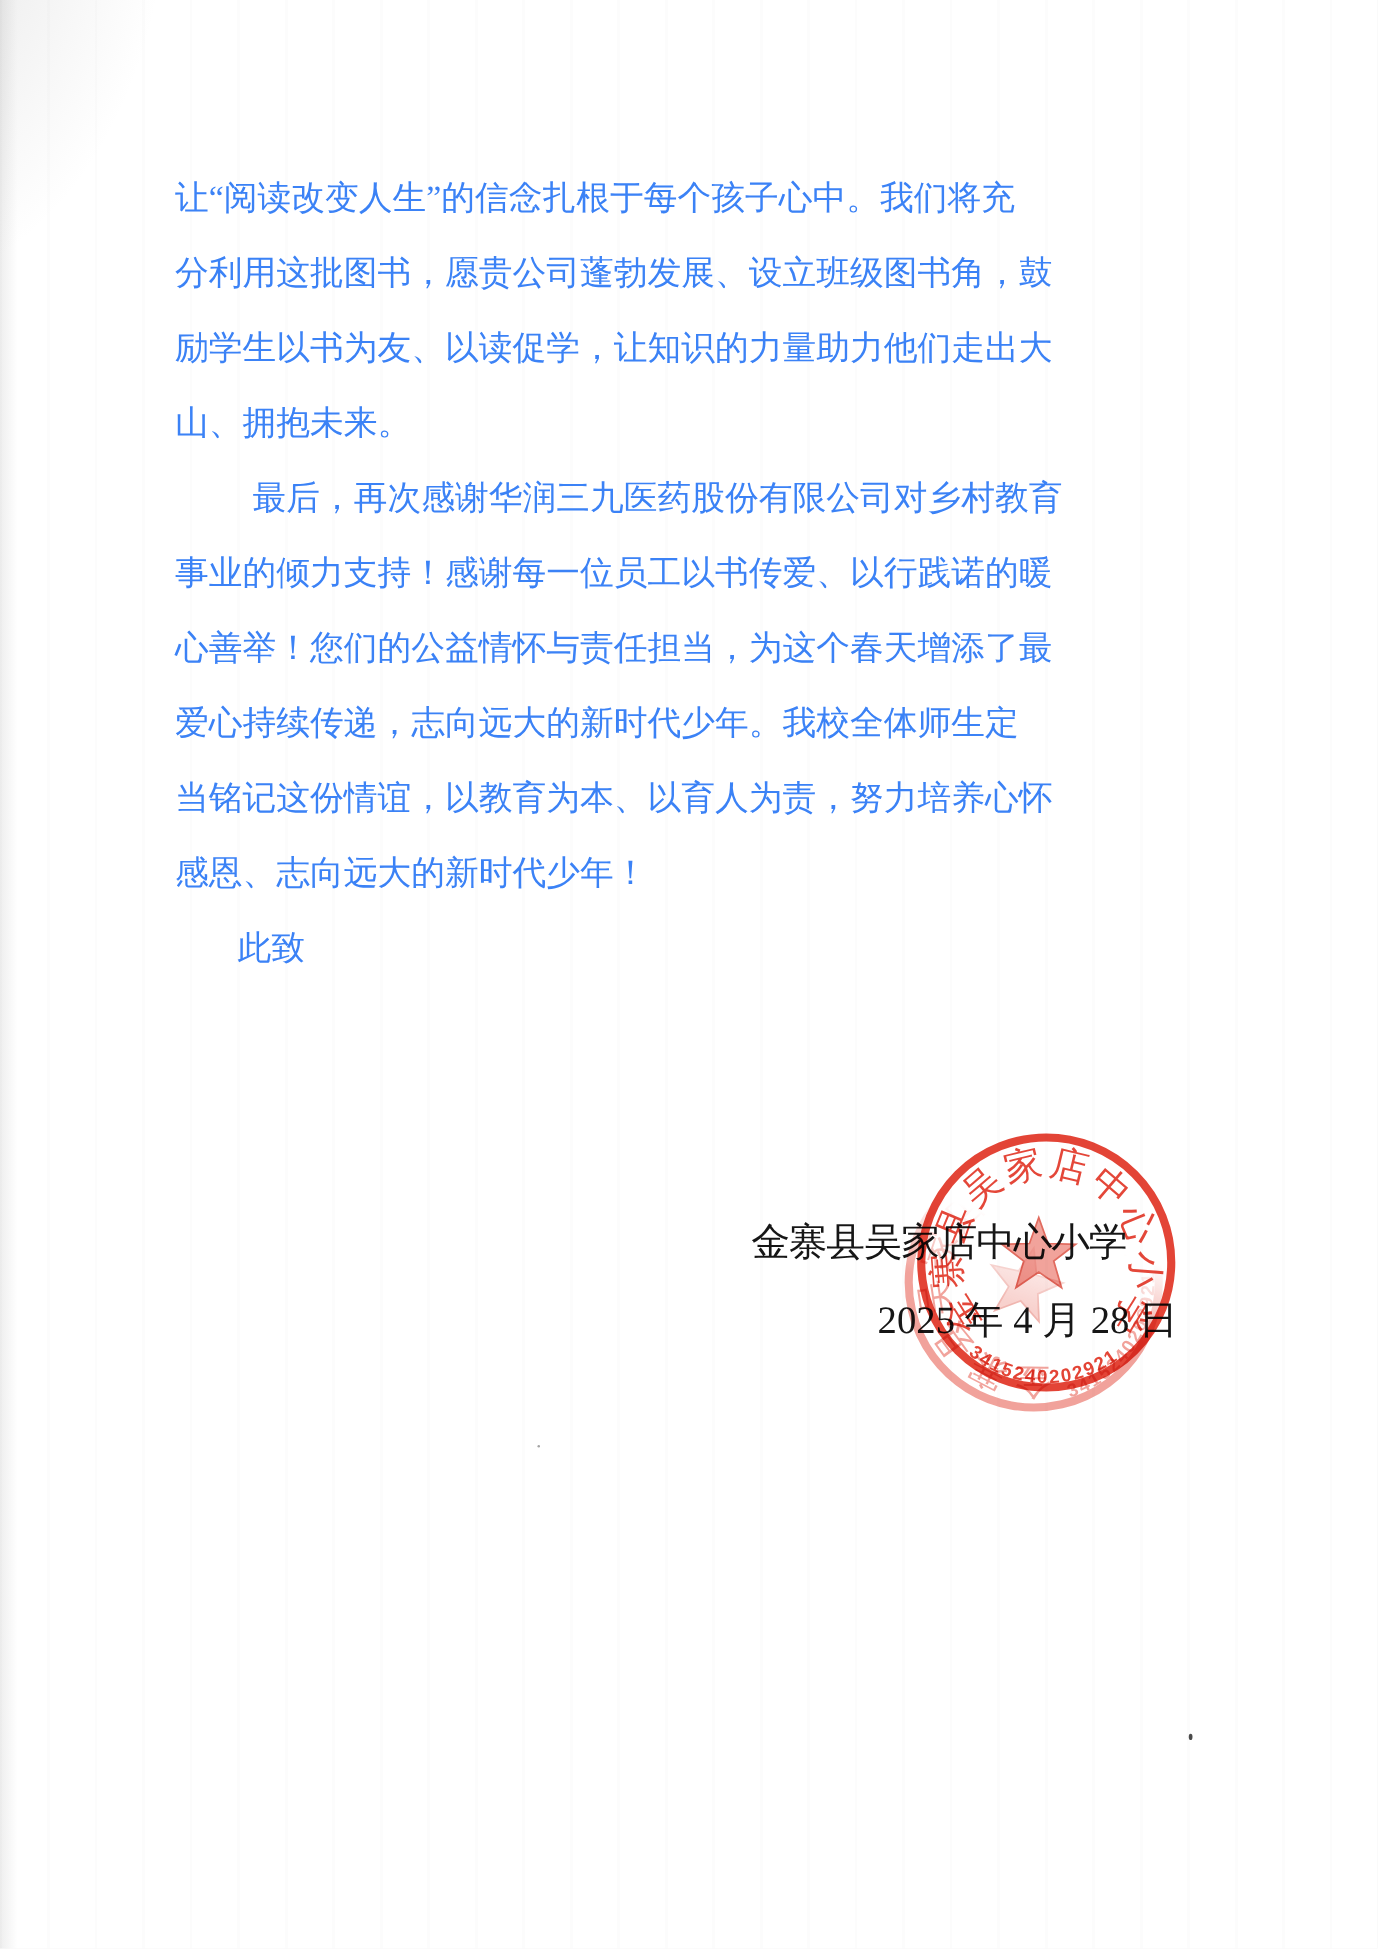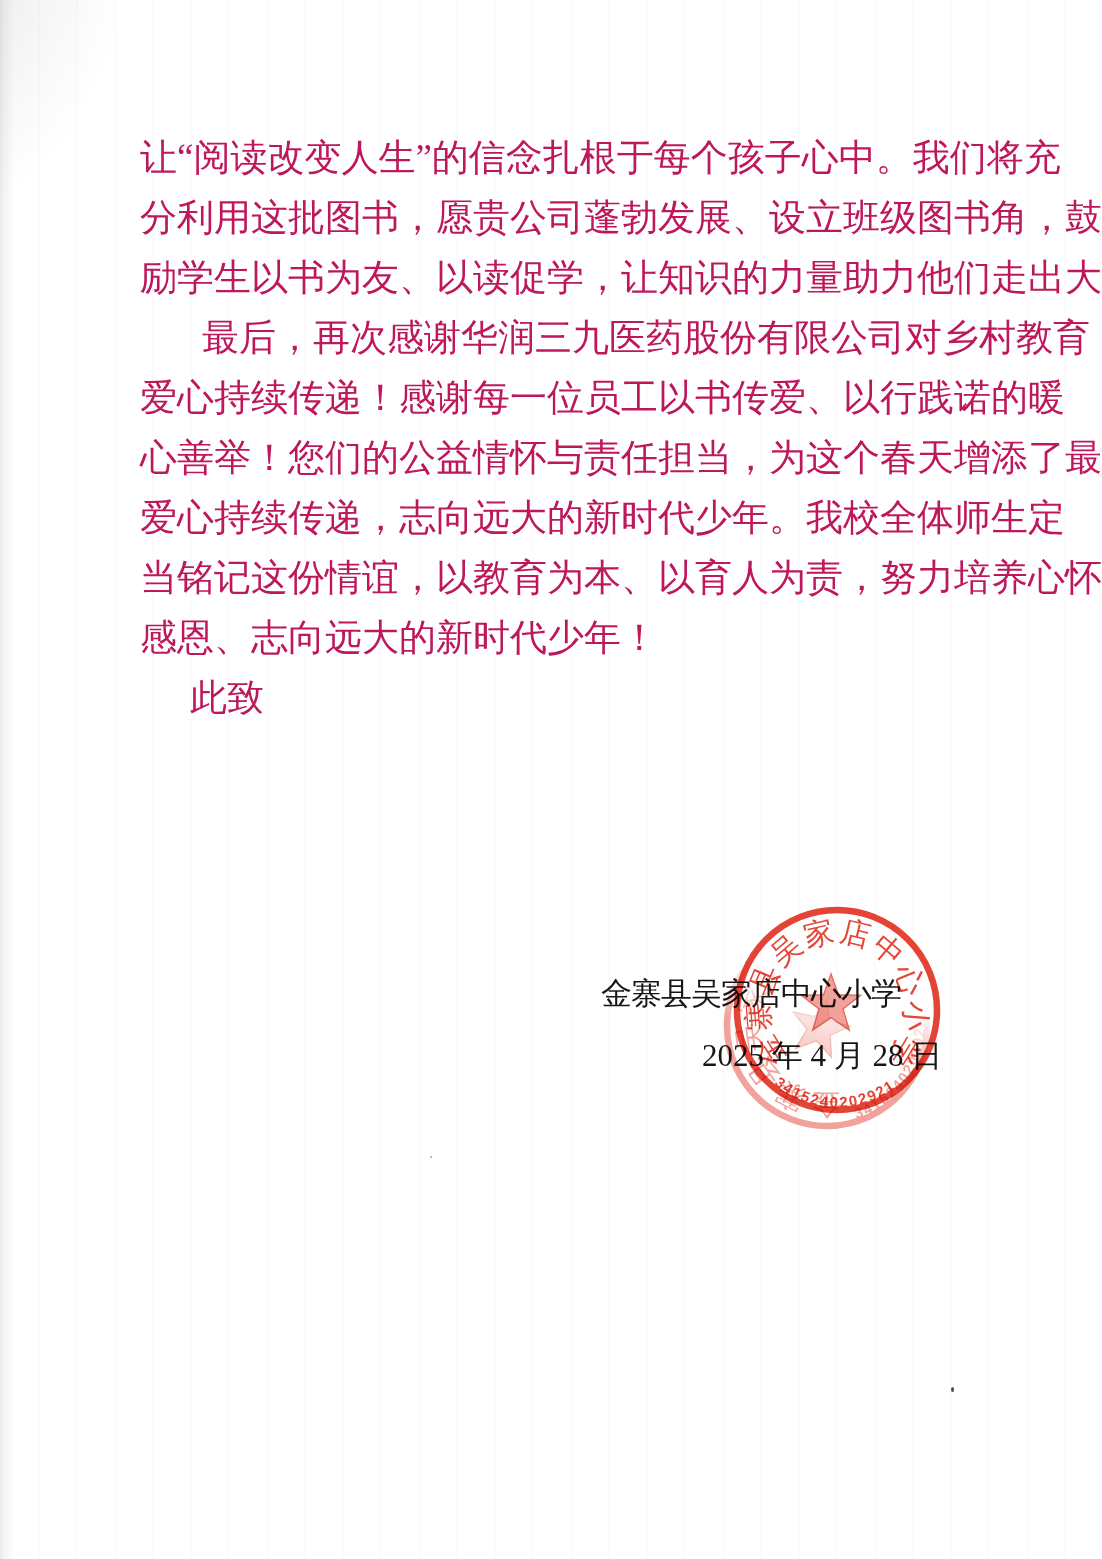--- a/index.html
+++ b/index.html
@@ -25,21 +25,21 @@
     pointer-events:none;
   }
   .scan-stripes{
     position:absolute;inset:0;
     background:repeating-linear-gradient(to right,
       rgba(0,0,0,0.012) 0 2px,transparent 2px 38px);
     pointer-events:none;
   }
   .body-text{
     position:absolute;left:140px;top:128px;width:830px;
-    font-size:37px;line-height:60px;color:#be185d;
+    font-size:27px;line-height:60px;color:#3b82f6;
     letter-spacing:0px;
   }
   .line{white-space:pre;height:60px;}
   .indent-para{padding-left:62px;}
   .indent-cizhi{padding-left:50px;}
   .signature{
     position:absolute;left:601px;top:976px;
     font-size:31px;line-height:36px;color:#161616;letter-spacing:-1px;
     white-space:pre;
   }
@@ -70,22 +70,23 @@
 
 <div class="page">
   <div class="scan-shade-topleft"></div>
   <div class="scan-edge-left"></div>
   <div class="scan-stripes"></div>
 
   <div class="body-text">
       <div class="line">让“阅读改变人生”的信念扎根于每个孩子心中。我们将充</div>
       <div class="line">分利用这批图书，愿贵公司蓬勃发展、设立班级图书角，鼓</div>
       <div class="line">励学生以书为友、以读促学，让知识的力量助力他们走出大</div>
+      <div class="line">山、拥抱未来。</div>
       <div class="line indent-para">最后，再次感谢华润三九医药股份有限公司对乡村教育</div>
-      <div class="line">爱心持续传递！感谢每一位员工以书传爱、以行践诺的暖</div>
+      <div class="line">事业的倾力支持！感谢每一位员工以书传爱、以行践诺的暖</div>
       <div class="line">心善举！您们的公益情怀与责任担当，为这个春天增添了最</div>
       <div class="line">爱心持续传递，志向远大的新时代少年。我校全体师生定</div>
       <div class="line">当铭记这份情谊，以教育为本、以育人为责，努力培养心怀</div>
       <div class="line">感恩、志向远大的新时代少年！</div>
       <div class="line indent-cizhi">此致</div>
     </div>
 
   <div class="signature">金寨县吴家店中心小学</div>
   <div class="dateline">2025 年 4 月 28 日</div>
 

